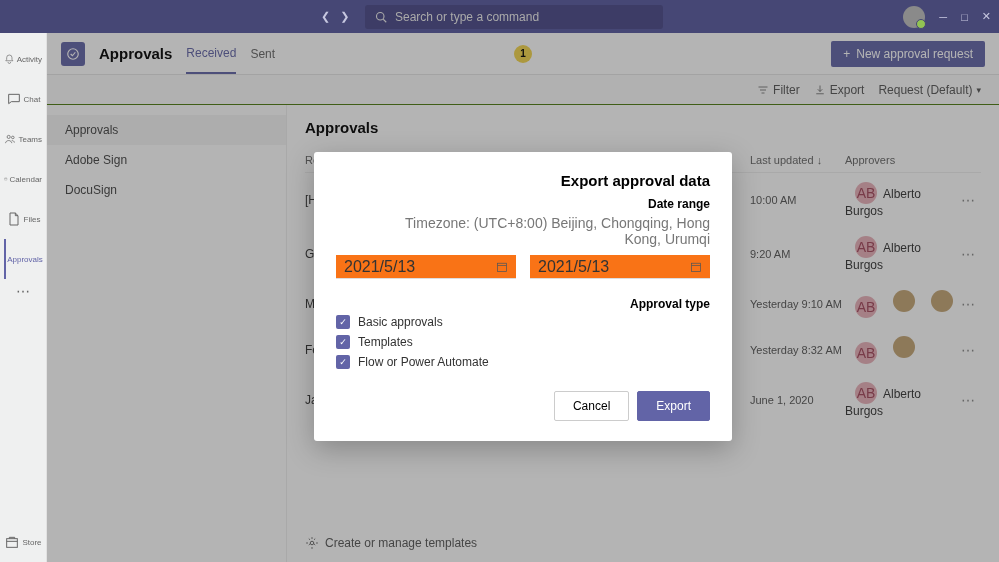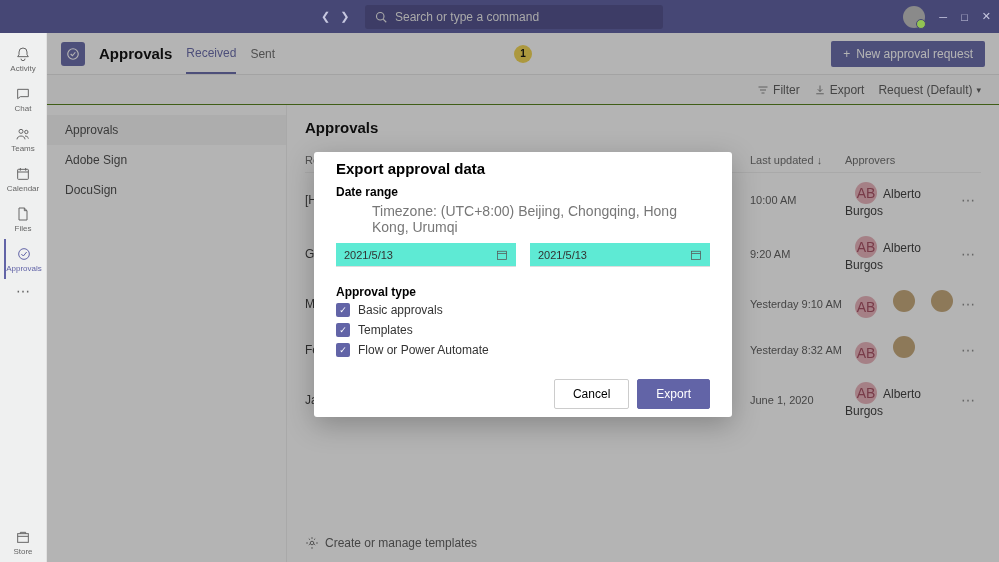--- a/index.html
+++ b/index.html
@@ -8,21 +8,21 @@
 .nav-arrows { position: absolute; left: 321px; display: flex; gap: 10px; color: #c7c8e0; }
 .nav-arrows span { cursor: pointer; font-size: 11px; }
 .search-box { position: absolute; left: 365px; width: 298px; height: 24px; background: #3d3c66; border-radius: 3px; display: flex; align-items: center; padding: 0 10px; color: #aaa; font-size: 12px; gap: 8px; }
 .search-box svg { width: 12px; height: 12px; }
 .titlebar-right { position: absolute; right: 8px; display: flex; align-items: center; gap: 14px; color: #c7c8e0; }
 .avatar-sm { width: 22px; height: 22px; border-radius: 50%; background: #8a8a8a; position: relative; }
 .avatar-sm::after { content: ""; position: absolute; width: 8px; height: 8px; background: #92c353; border: 1.5px solid #464775; border-radius: 50%; bottom: -1px; right: -1px; }
 .win-btn { cursor: pointer; font-size: 11px; }
 .body-row { display: flex; height: 529px; }
 .leftrail { width: 47px; background: #eff0f0; border-right: 1px solid #e2e2e2; display: flex; flex-direction: column; align-items: center; padding-top: 6px; position: relative; }
-.rail-item { width: 38px; height: 40px; display: flex; flex-direction: column; align-items: center; justify-content: center; color: #666; font-size: 8px; cursor: pointer; gap: 2px; }
+.rail-item { width: 38px; height: 40px; display: flex; flex-direction: row; align-items: center; justify-content: center; color: #666; font-size: 8px; cursor: pointer; gap: 2px; }
 .rail-item.active { border-left: 2px solid #6264a7; color: #6264a7; }
 .rail-item svg { width: 16px; height: 16px; }
 .rail-ellipsis { margin-top: 4px; font-size: 14px; color: #666; cursor: pointer; }
 .rail-store { position: absolute; bottom: 0; }
 .main { flex: 1; display: flex; flex-direction: column; position: relative; }
 .app-header { height: 42px; background: #fff; border-bottom: 1px solid #e5e5e5; display: flex; align-items: center; padding: 0 14px; gap: 14px; }
 .app-icon { width: 24px; height: 24px; background: #6264a7; border-radius: 3px; display: flex; align-items: center; justify-content: center; color: #fff; }
 .app-title { font-size: 15px; font-weight: 700; }
 .tab { font-size: 12px; color: #666; padding: 12px 0; cursor: pointer; }
 .tab.active { color: #6264a7; border-bottom: 2px solid #6264a7; }
@@ -43,27 +43,27 @@
 .col-updated { width: 95px; }
 .col-apr { flex: 1; }
 .trow { display: flex; align-items: center; font-size: 12px; color: #333; padding: 9px 0; }
 .upd { font-size: 11px; color: #555; }
 .ap-avatar { width: 22px; height: 22px; border-radius: 50%; background: #e9b0b9; color: #a3455a; font-size: 14px; font-weight: 400; display: inline-flex; align-items: center; justify-content: center; margin-right: 6px; margin-left: 10px; }
 .ap-avatar.img { background: #c4a574; color: transparent; }
 .row-more { color: #888; font-size: 14px; cursor: pointer; }
 .footer-link { position: absolute; bottom: 12px; left: 18px; font-size: 12px; color: #555; display: flex; align-items: center; gap: 6px; cursor: pointer; }
 
 .scrim { position: absolute; inset: 0; background: rgba(40,40,40,0.35); }
-.modal { position: absolute; left: 267px; top: 119px; width: 418px; background: #fff; border-radius: 3px; padding: 8px 22px; box-shadow: 0 8px 28px rgba(0,0,0,.25); }
+.modal { position: absolute; left: 267px; top: 119px; width: 418px; background: #fff; border-radius: 3px; padding: 20px 22px; box-shadow: 0 8px 28px rgba(0,0,0,.25); text-align: right; }
 .modal h2 { font-size: 15px; font-weight: 600; margin-bottom: 8px; }
 .modal p { font-size: 11px; color: #555; line-height: 1.4; margin-bottom: 14px; }
 .lbl { font-size: 12px; font-weight: 600; margin-bottom: 4px; }
 .tz { font-size: 14px; color: #777; margin-bottom: 8px; margin-left: 36px; }
 .dates { display: flex; gap: 14px; margin-bottom: 18px; }
-.date-in { flex: 1; height: 24px; background: #5eead4; border: none; border-bottom: 1px solid #ddd; display: flex; align-items: center; justify-content: space-between; padding: 0 8px; font-size: 11px; color: #333; }
+.date-in { flex: 1; height: 24px; background: #f97316; border: none; border-bottom: 1px solid #ddd; display: flex; align-items: center; justify-content: space-between; padding: 0 8px; font-size: 16px; color: #333; }
 .check-row { display: flex; align-items: center; gap: 8px; font-size: 12px; color: #333; margin-bottom: 6px; }
 .cbx { width: 14px; height: 14px; background: #6264a7; border-radius: 2px; display: flex; align-items: center; justify-content: center; color: #fff; font-size: 9px; }
 .modal-btns { display: flex; justify-content: flex-end; gap: 8px; margin-top: 22px; }
 .btn { font-size: 12px; padding: 7px 18px; border-radius: 2px; cursor: pointer; border: 1px solid #ccc; background: #fff; }
 .btn.primary { background: #6264a7; color: #fff; border-color: #6264a7; }
 </style>
 </head>
 <body>
 
 <div class="titlebar">

